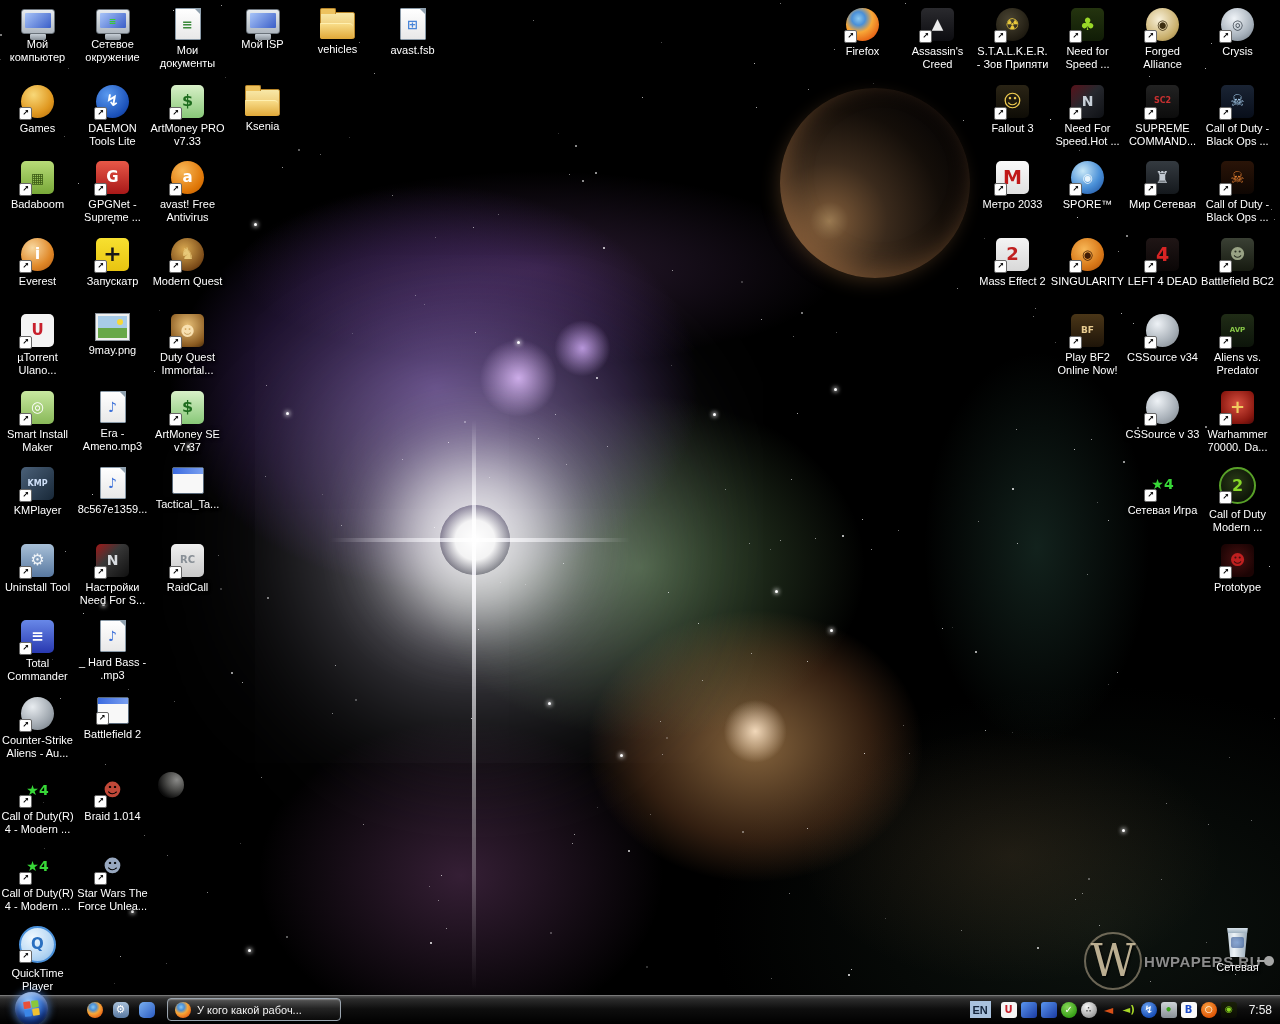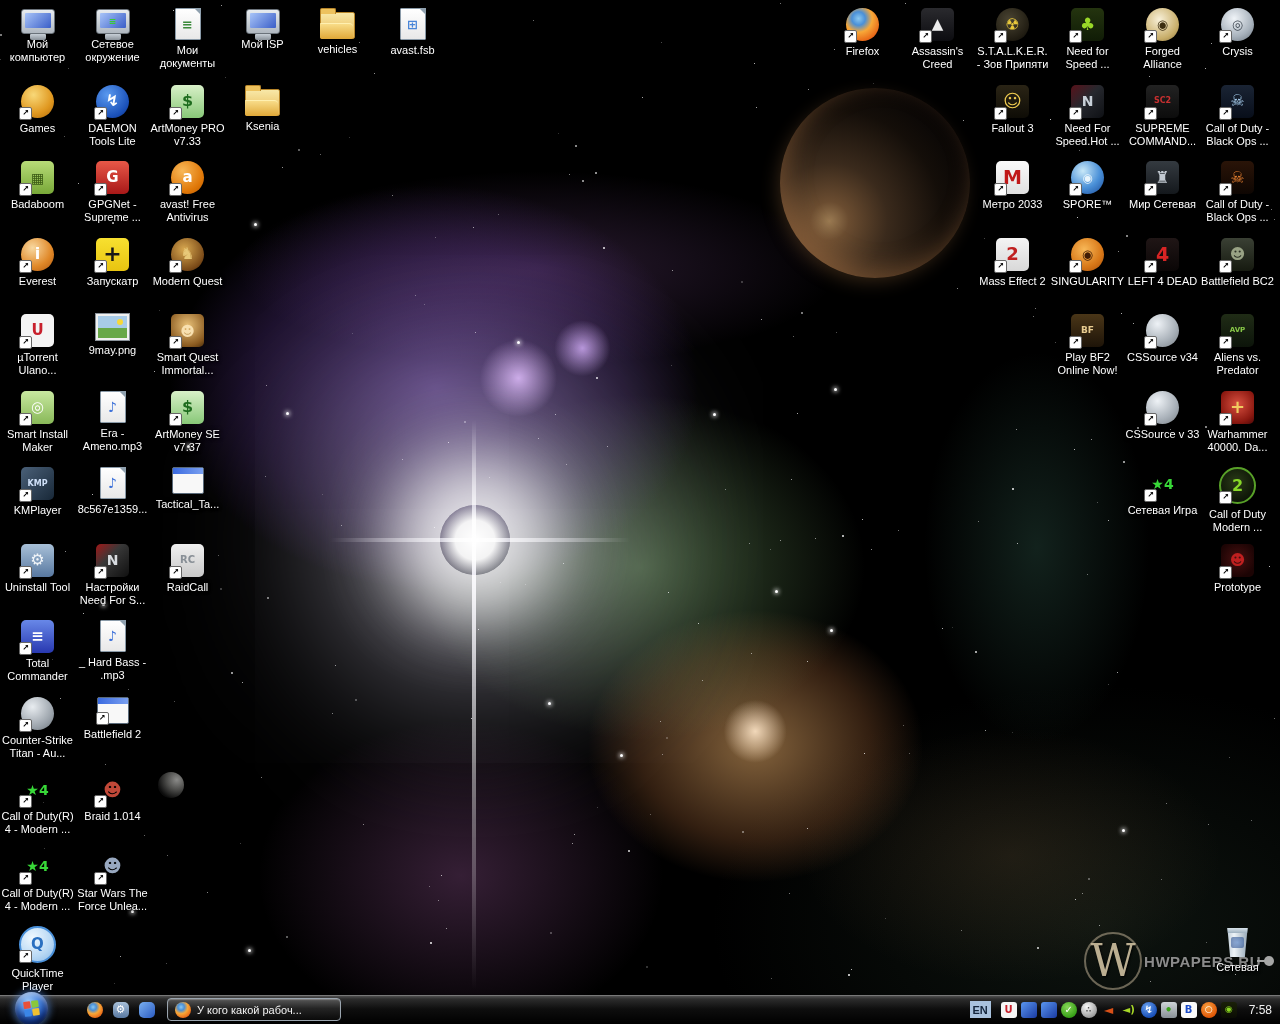--- a/index.html
+++ b/index.html
@@ -466,21 +466,21 @@
       </div>
       <div class="dicon" style="left: 75px; top: 314px;">
         <div class="gl sh-pic"></div>
         <div class="dlabel">9may.png</div>
       </div>
       <div class="dicon" style="left: 150px; top: 314px;">
         <div class="gl sh-sq" style="background: radial-gradient(circle at 50% 35%, rgb(232, 192, 120), rgb(138, 90, 32) 75%, rgb(74, 46, 12));">
           <span class="gch" style="color: rgb(248, 224, 176); font-size: 14px;">☻</span>
           <span class="sc">↗</span>
         </div>
-        <div class="dlabel">Smart Quest Immortal...</div>
+        <div class="dlabel">Duty Quest Immortal...</div>
       </div>
       <div class="dicon" style="left: 0px; top: 390.5px;">
         <div class="gl sh-sq" style="background: linear-gradient(rgb(200, 232, 160), rgb(136, 184, 88));">
           <span class="gch" style="color: rgb(255, 255, 255); font-size: 15px;">◎</span>
           <span class="sc">↗</span>
         </div>
         <div class="dlabel">Smart Install Maker</div>
       </div>
       <div class="dicon" style="left: 75px; top: 390.5px;">
         <div class="gl sh-page">
@@ -543,21 +543,21 @@
       <div class="dicon" style="left: 75px; top: 620px;">
         <div class="gl sh-page">
           <span class="gch" style="color: rgb(58, 111, 216); font-size: 14px;">♪</span>
         </div>
         <div class="dlabel">_ Hard Bass - .mp3</div>
       </div>
       <div class="dicon" style="left: 0px; top: 696.5px;">
         <div class="gl sh-cir" style="background: radial-gradient(circle at 35% 30%, rgb(232, 236, 240), rgb(154, 162, 170) 65%, rgb(106, 114, 120));">
           <span class="sc">↗</span>
         </div>
-        <div class="dlabel">Counter-Strike Titan - Au...</div>
+        <div class="dlabel">Counter-Strike Aliens - Au...</div>
       </div>
       <div class="dicon" style="left: 75px; top: 696.5px;">
         <div class="gl sh-win">
           <span class="sc">↗</span>
         </div>
         <div class="dlabel">Battlefield 2</div>
       </div>
       <div class="dicon" style="left: 0px; top: 773px;">
         <div class="gl sh-none">
           <span class="gch" style="color: rgb(56, 216, 56); font-size: 14px;">★4</span>
@@ -742,21 +742,21 @@
         <div class="gl sh-cir" style="background: radial-gradient(circle at 35% 30%, rgb(238, 242, 246), rgb(168, 176, 184) 60%, rgb(120, 127, 134));">
           <span class="sc">↗</span>
         </div>
         <div class="dlabel">CSSource v 33</div>
       </div>
       <div class="dicon" style="left: 1200px; top: 390.5px;">
         <div class="gl sh-sq" style="background: radial-gradient(circle at 50% 40%, rgb(216, 80, 64), rgb(138, 24, 16) 70%, rgb(74, 8, 8));">
           <span class="gch" style="color: rgb(240, 204, 96); font-size: 18px;">+</span>
           <span class="sc">↗</span>
         </div>
-        <div class="dlabel">Warhammer 40000. Da...</div>
+        <div class="dlabel">Warhammer 70000. Da...</div>
       </div>
       <div class="dicon" style="left: 1125px; top: 467px;">
         <div class="gl sh-none">
           <span class="gch" style="color: rgb(56, 216, 56); font-size: 14px;">★4</span>
           <span class="sc">↗</span>
         </div>
         <div class="dlabel">Сетевая Игра</div>
       </div>
       <div class="dicon" style="left: 1200px; top: 467px;">
         <div class="gl sh-cir" style="background: radial-gradient(circle at 45% 40%, rgb(42, 58, 24), rgb(12, 20, 6) 75%); border: 2px solid rgb(88, 160, 40);">

